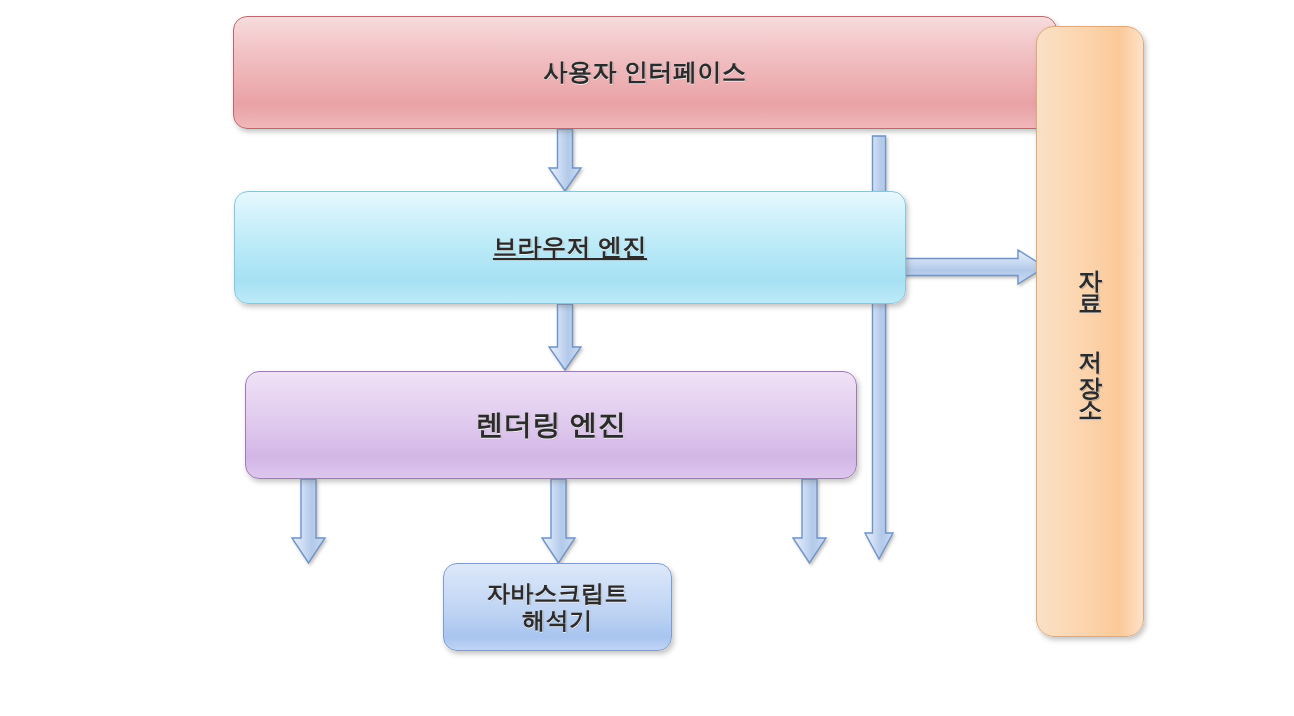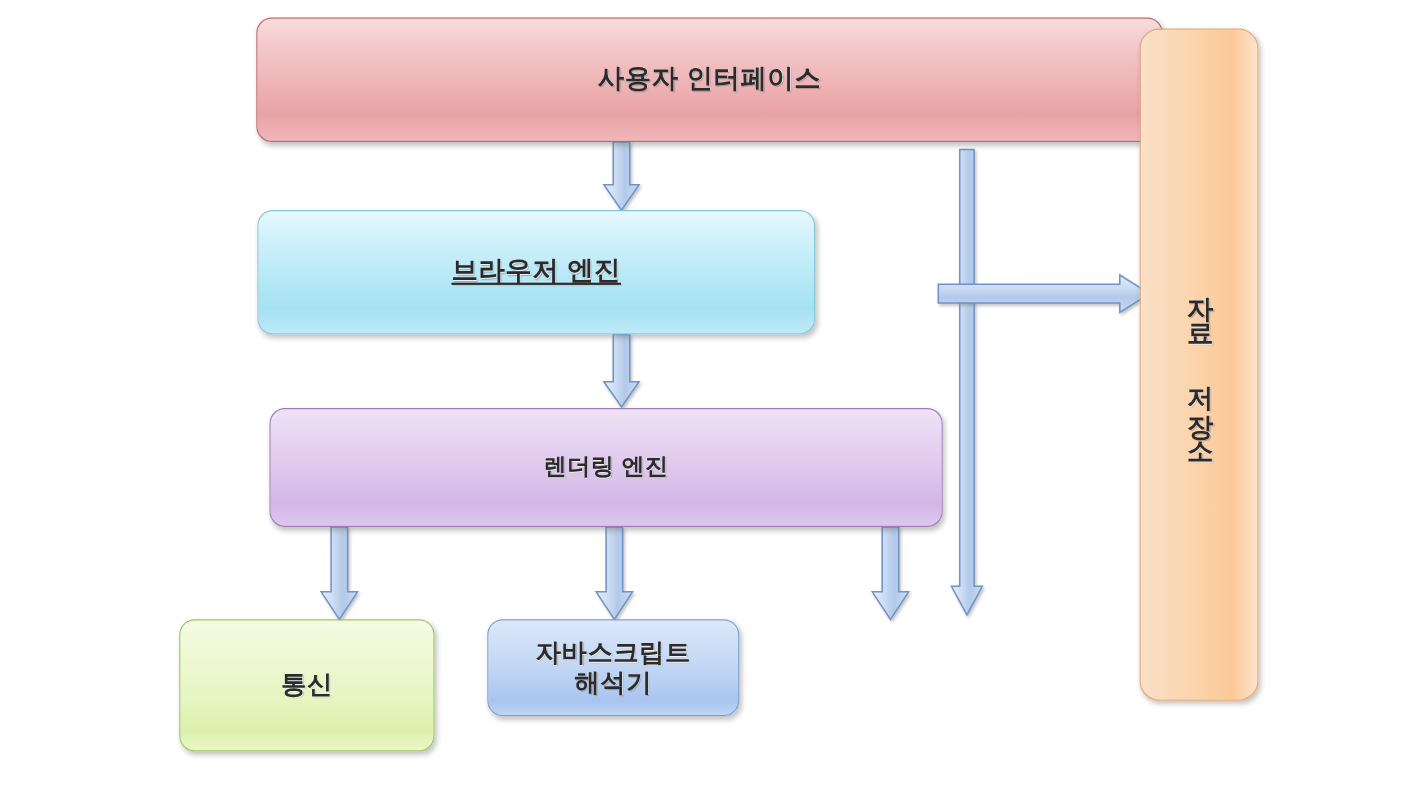--- a/index.html
+++ b/index.html
@@ -44,33 +44,33 @@
 
   
   #node-ui {
     left: 233px; top: 16px; width: 824px; height: 113px;
     border: 1.5px solid #c0676c;
     background: linear-gradient(180deg,
                 #f7dcdd 0%, #f3c9cb 22%, #eeb2b5 55%, #e9a2a6 78%, #f0b7ba 100%);
     font-size: 24px;
   }
   #node-browser-engine {
-    left: 234px; top: 191px; width: 507px; height: 113px;
+    left: 234px; top: 191px; width: 672px; height: 113px;
     border: 1.5px solid #87c6d9;
     background: linear-gradient(180deg,
                 #e6f8fd 0%, #d3f2fb 20%, #b8e9f7 52%, #a6e1f3 80%, #bdeaf8 100%);
     font-size: 24px;
   }
   #node-browser-engine .label { text-decoration: underline; text-underline-offset: 3px; }
   #node-rendering-engine {
     left: 245px; top: 371px; width: 612px; height: 108px;
     border: 1.5px solid #9e7bb5;
     background: linear-gradient(180deg,
                 #efe2f6 0%, #e8d6f2 22%, #ddc6ec 55%, #d2b6e6 80%, #ddc7ee 100%);
-    font-size: 21px;
+    font-size: 28px;
   }
   #node-communication {
     left: 163px; top: 563px; width: 232px; height: 120px;
     border: 1.5px solid #9dc45a;
     background: linear-gradient(180deg,
                 #f4fbe2 0%, #eff9d6 25%, #e6f5c2 60%, #ddf0ad 85%, #e9f7c9 100%);
     font-size: 23px;
   }
   #node-js-interpreter {
     left: 443px; top: 563px; width: 229px; height: 88px;
@@ -180,23 +180,20 @@
   </div>
 
   <div class="node" id="node-browser-engine">
     <span class="label">브라우저 엔진</span>
   </div>
 
   <div class="node" id="node-rendering-engine">
     <span class="label">렌더링 엔진</span>
   </div>
 
-  <div class="node" id="node-communication">
-    <span class="label">통신</span>
-  </div>
 
   <div class="node" id="node-js-interpreter">
     <span class="label">자바스크립트
 해석기</span>
   </div>
 
 
   <div class="node" id="node-data-storage">
     <span class="label">자료 저장소</span>
   </div>

